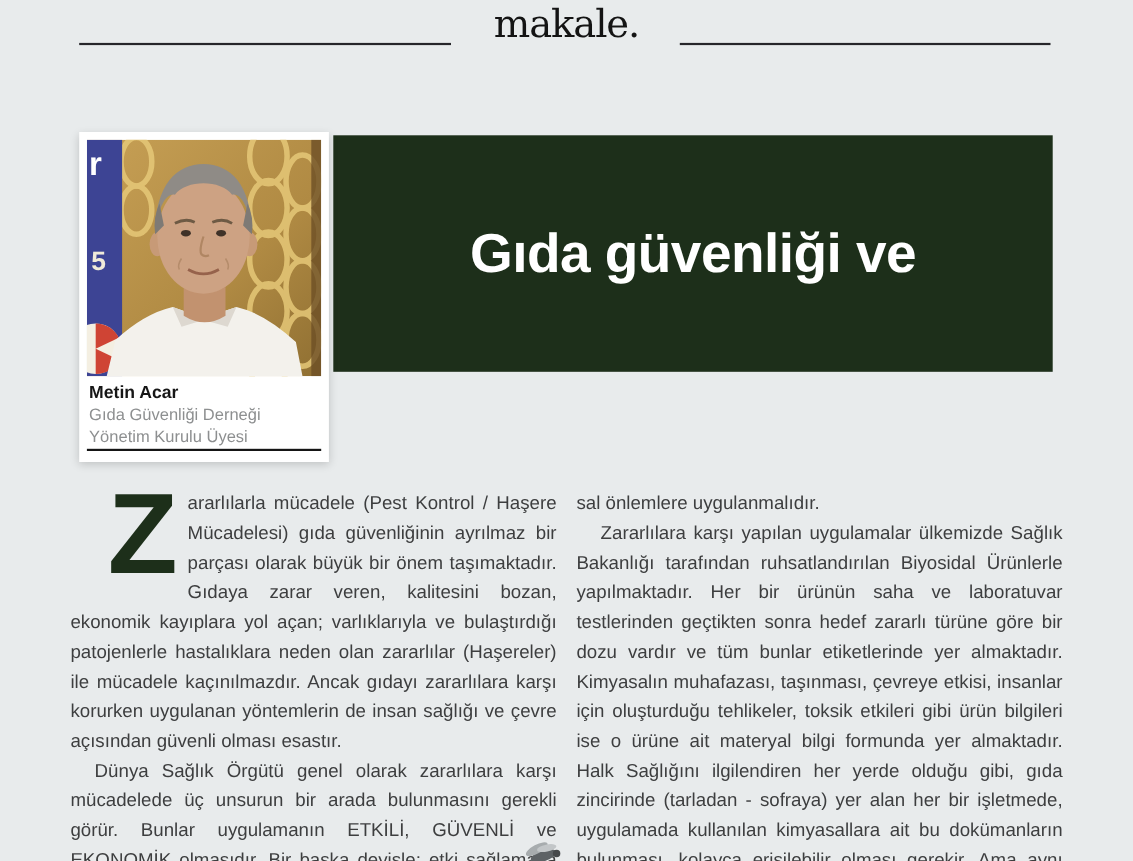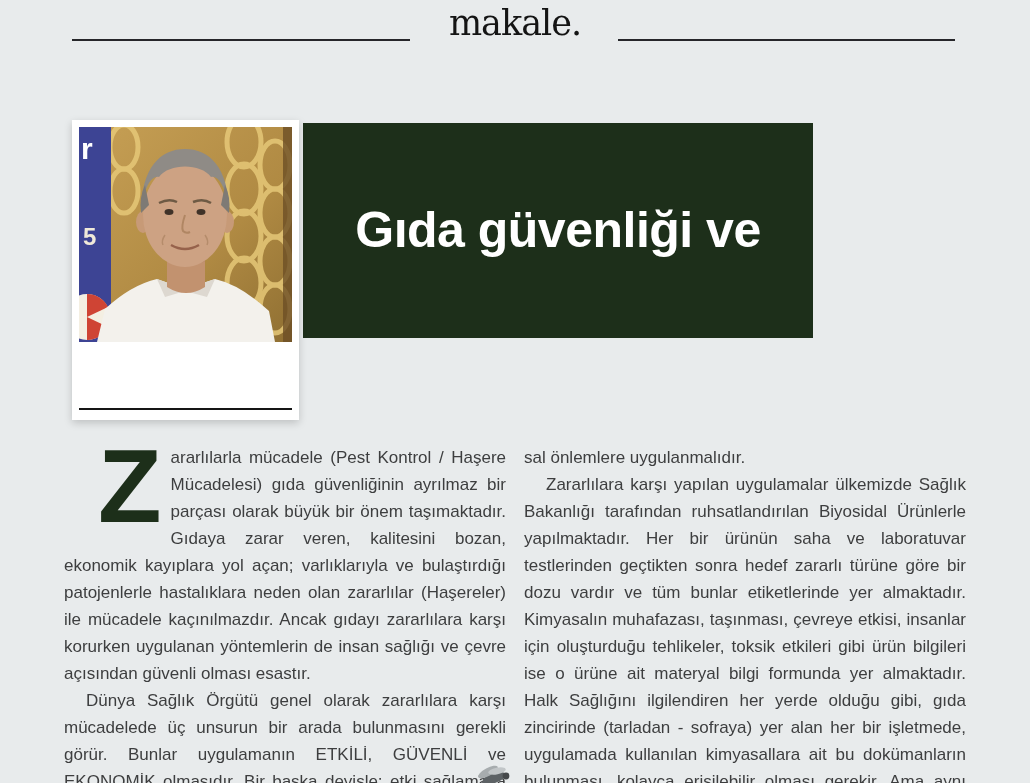--- a/index.html
+++ b/index.html
@@ -12,21 +12,21 @@
   .hdr-rule{position:absolute;top:39px;height:2px;background:#26262a;}
   .hdr-rule.left{left:72px;width:338px;}
   .hdr-rule.right{left:618px;width:337px;}
   .logo{
     position:absolute;top:6px;left:50%;transform:translateX(-50%);
     font-family:"DejaVu Serif",serif;font-size:35px;color:#141414;
     letter-spacing:-1px;line-height:1;white-space:nowrap;
   }
   
   .headline-box{
-    position:absolute;left:303px;top:123px;width:510px;height:215px;
+    position:absolute;left:303px;top:123px;width:654px;height:215px;
     background:#1d2f1a;color:#ffffff;
     display:flex;flex-direction:column;justify-content:center;align-items:center;
     text-align:center;
   }
   .headline-box .hl{
     font-size:50px;font-weight:bold;line-height:85px;letter-spacing:-0.5px;
   }
   
   .profile-card{
     position:absolute;left:72px;top:120px;width:227px;height:300px;
@@ -121,20 +121,25 @@
       <path d="M80,76 q10,-5 18,-1" stroke="#6e5a44" stroke-width="2.5" fill="none"></path>
       <path d="M114,75 q10,-4 18,1" stroke="#6e5a44" stroke-width="2.5" fill="none"></path>
       <ellipse cx="90" cy="85" rx="4.5" ry="3" fill="#3f3228"></ellipse>
       <ellipse cx="122" cy="85" rx="4.5" ry="3" fill="#3f3228"></ellipse>
       <path d="M106,88 q-4,12 -2,16 q3,3 7,1" stroke="#b08663" stroke-width="2" fill="none"></path>
       <path d="M92,118 q14,8 28,0" stroke="#96624b" stroke-width="2.5" fill="none"></path>
       <path d="M86,108 q-4,6 -2,10" stroke="#b58c6b" stroke-width="1.5" fill="none"></path>
       <path d="M126,108 q4,6 2,10" stroke="#b58c6b" stroke-width="1.5" fill="none"></path>
     </g>
   </svg>
+  <div class="caption">
+    <div class="cap-name">Metin Acar</div>
+    <div class="cap-org">Gıda Güvenliği Derneği</div>
+    <div class="cap-org">Yönetim Kurulu Üyesi</div>
+  </div>
   <div class="card-rule"></div>
 </div>
 
 <div class="col col-left">
   <p><span class="dropcap">Z</span><span>ararlılarla mücadele (Pest Kontrol / Haşere Mücadelesi) gıda güvenliğinin ayrılmaz bir parçası olarak büyük bir önem taşımaktadır. Gıdaya zarar veren, kalitesini bozan, ekonomik kayıplara yol açan; varlıklarıyla ve bulaştırdığı patojenlerle hastalıklara neden olan zararlılar (Haşereler) ile mücadele kaçınılmazdır. Ancak gıdayı zararlılara karşı korurken uygulanan yöntemlerin de insan sağlığı ve çevre açısından güvenli olması esastır.</span></p>
   <p class="indent">Dünya Sağlık Örgütü genel olarak zararlılara karşı mücadelede üç unsurun bir arada bulunmasını gerekli görür. Bunlar uygulamanın ETKİLİ, GÜVENLİ ve EKONOMİK olmasıdır. Bir başka deyişle; etki sağlamaya çalışırken insan ve içinde bulunduğu çevrenin sağlığı için tehlike oluşturmayacak yöntemler uygulanmalıdır. Ekonomik olarak uygulanabilirlik ise bu mücadele için ayrılan bütçeyle çok yakından ilgilidir.</p>
 </div>
 
 <div class="col col-right">
   <p>sal önlemlere uygulanmalıdır.</p>

